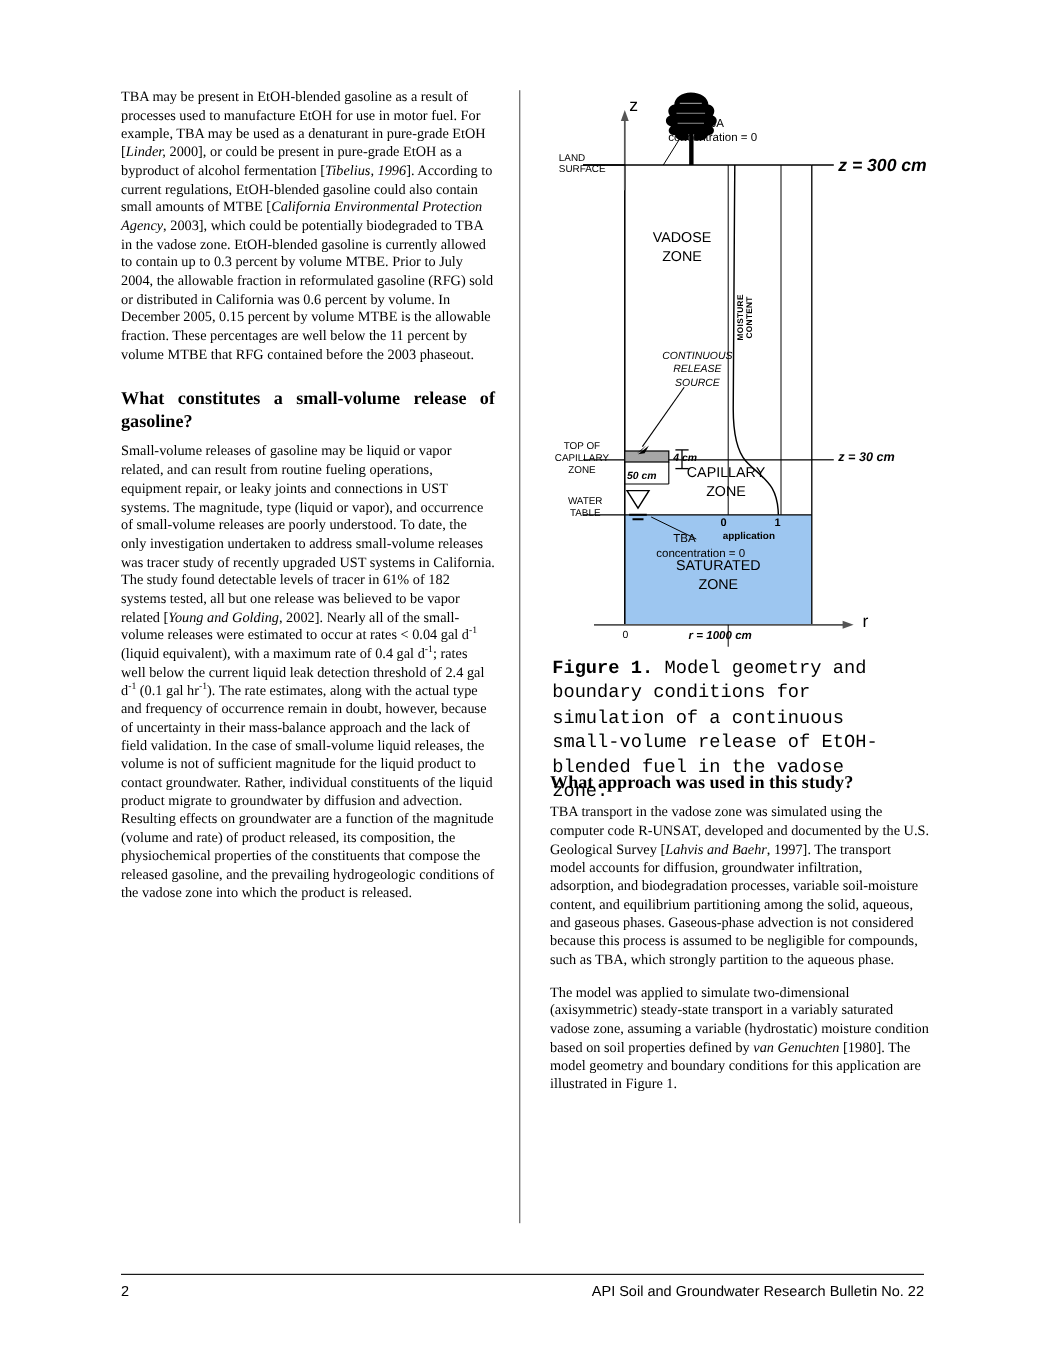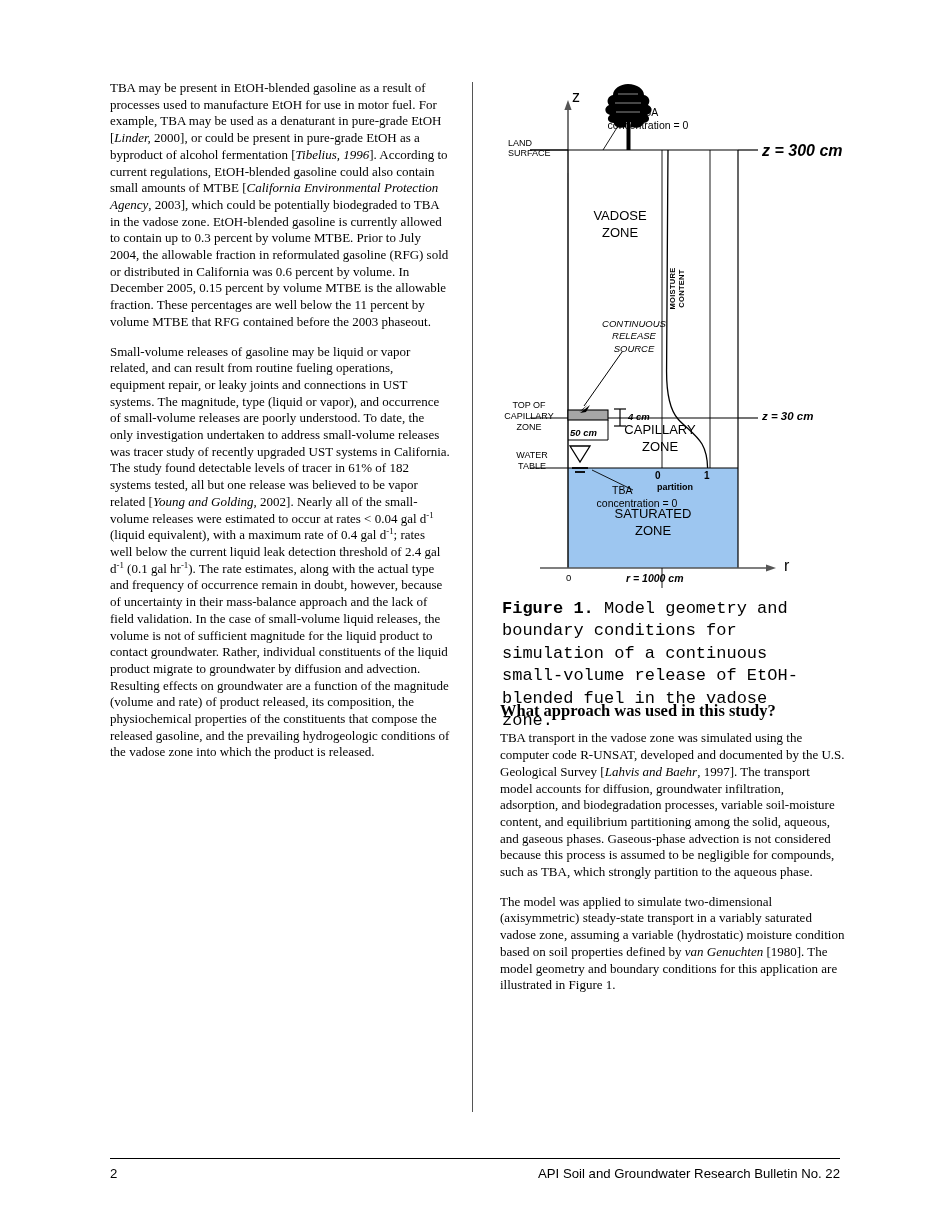--- a/index.html
+++ b/index.html
@@ -104,20 +104,21 @@
 
 <div class="page">
 
   <div class="col-divider"></div>
 
   <div class="col-left">
 
 
     <p class="body"><span>TBA may be present in EtOH-blended gasoline as a result of processes used to manufacture EtOH for use in motor fuel. For example, TBA may be used as a denaturant in pure-grade EtOH [</span><i>Linder,</i><span> 2000], or could be present in pure-grade EtOH as a byproduct of alcohol fermentation [</span><i>Tibelius, 1996</i><span>]. According to current regulations, EtOH-blended gasoline could also contain small amounts of MTBE [</span><i>California Environmental Protection Agency</i><span>, 2003], which could be potentially biodegraded to TBA in the vadose zone. EtOH-blended gasoline is currently allowed to contain up to 0.3 percent by volume MTBE. Prior to July 2004, the allowable fraction in reformulated gasoline (RFG) sold or distributed in California was 0.6 percent by volume. In December 2005, 0.15 percent by volume MTBE is the allowable fraction. These percentages are well below the 11 percent by volume MTBE that RFG contained before the 2003 phaseout.</span></p>
 
+    <h2 class="heading sp2">What constitutes a small-volume release of gasoline?</h2>
 
     <p class="body"><span>Small-volume releases of gasoline may be liquid or vapor related, and can result from routine fueling operations, equipment repair, or leaky joints and connections in UST systems.  The magnitude, type (liquid or vapor), and occurrence of small-volume releases are poorly understood. To date, the only investigation undertaken to address small-volume releases was tracer study of recently upgraded UST systems in California.  The study found detectable levels of tracer in 61% of 182 systems tested, all but one release was believed to be vapor related [</span><i>Young and Golding</i><span>, 2002]. Nearly all of the small-volume releases were estimated to occur at rates &lt; 0.04 gal d</span><sup>-1</sup><span> (liquid equivalent), with a maximum rate of 0.4 gal d</span><sup>-1</sup><span>; rates well below the current liquid leak detection threshold of 2.4 gal d</span><sup>-1</sup><span> (0.1 gal hr</span><sup>-1</sup><span>). The rate estimates, along with the actual type and frequency of occurrence remain in doubt, however, because of uncertainty in their mass-balance approach and the lack of field validation. In the case of small-volume liquid releases, the volume is not of sufficient magnitude for the liquid product to contact groundwater. Rather, individual constituents of the liquid product migrate to groundwater by diffusion and advection.  Resulting effects on groundwater are a function of the magnitude (volume and rate) of product released, its composition, the physiochemical properties of the constituents that compose the released gasoline, and the prevailing hydrogeologic conditions of the vadose zone into which the product is released.</span></p>
   </div>
 
   <div class="figure-wrap">
     <svg class="fig-svg" width="350" height="510" viewBox="0 0 350 510" xmlns="http://www.w3.org/2000/svg">
 
       <rect id="satfill" x="68" y="390" width="170" height="100" fill="#9DC6F0"></rect>
 
       <line x1="68" y1="72" x2="68" y2="490" stroke="#000" stroke-width="1.4"></line>
@@ -224,21 +225,21 @@
         <div>RELEASE</div>
         <div>SOURCE</div>
       </div>
 
       <div style="position:absolute;left:-2px;top:322px;font-size:9px;line-height:1.2;text-align:center;width:62px;">
         <div>TOP OF</div>
         <div>CAPILLARY</div>
         <div>ZONE</div>
       </div>
 
-      <div style="position:absolute;left:128px;top:333px;font-size:9.5px;font-weight:bold;font-style:italic;">4 cm</div>
+      <div style="position:absolute;left:112px;top:333px;font-size:9.5px;font-weight:bold;font-style:italic;">4 cm</div>
 
       <div style="position:absolute;left:70px;top:349px;font-size:9.5px;font-weight:bold;font-style:italic;">50 cm</div>
 
       <div style="position:absolute;left:110px;top:344px;font-size:13px;line-height:1.3;text-align:center;width:100px;">
         <div>CAPILLARY</div>
         <div>ZONE</div>
       </div>
 
       <div style="position:absolute;left:262px;top:332px;font-size:11.5px;font-style:italic;font-weight:bold;">z = 30 cm</div>
 
@@ -247,21 +248,21 @@
         <div>TABLE</div>
       </div>
 
       <div style="position:absolute;left:82px;top:406px;font-size:10.5px;line-height:1.25;text-align:center;width:110px;">
         <div style="text-align:left;padding-left:30px;">TBA</div>
         <div>concentration = 0</div>
       </div>
 
       <div style="position:absolute;left:155px;top:392px;font-size:10px;font-weight:bold;">0</div>
       <div style="position:absolute;left:204px;top:392px;font-size:10px;font-weight:bold;">1</div>
-      <div style="position:absolute;left:157px;top:404px;font-size:9px;font-weight:bold;">partition</div>
+      <div style="position:absolute;left:157px;top:404px;font-size:9px;font-weight:bold;">application</div>
 
       <div style="position:absolute;left:103px;top:428px;font-size:13px;line-height:1.3;text-align:center;width:100px;">
         <div>SATURATED</div>
         <div>ZONE</div>
       </div>
 
       <div style="position:absolute;left:66px;top:494px;font-size:9.5px;">0</div>
 
       <div style="position:absolute;left:126px;top:494px;font-size:10.5px;font-style:italic;font-weight:bold;">r = 1000 cm</div>
     </div>

